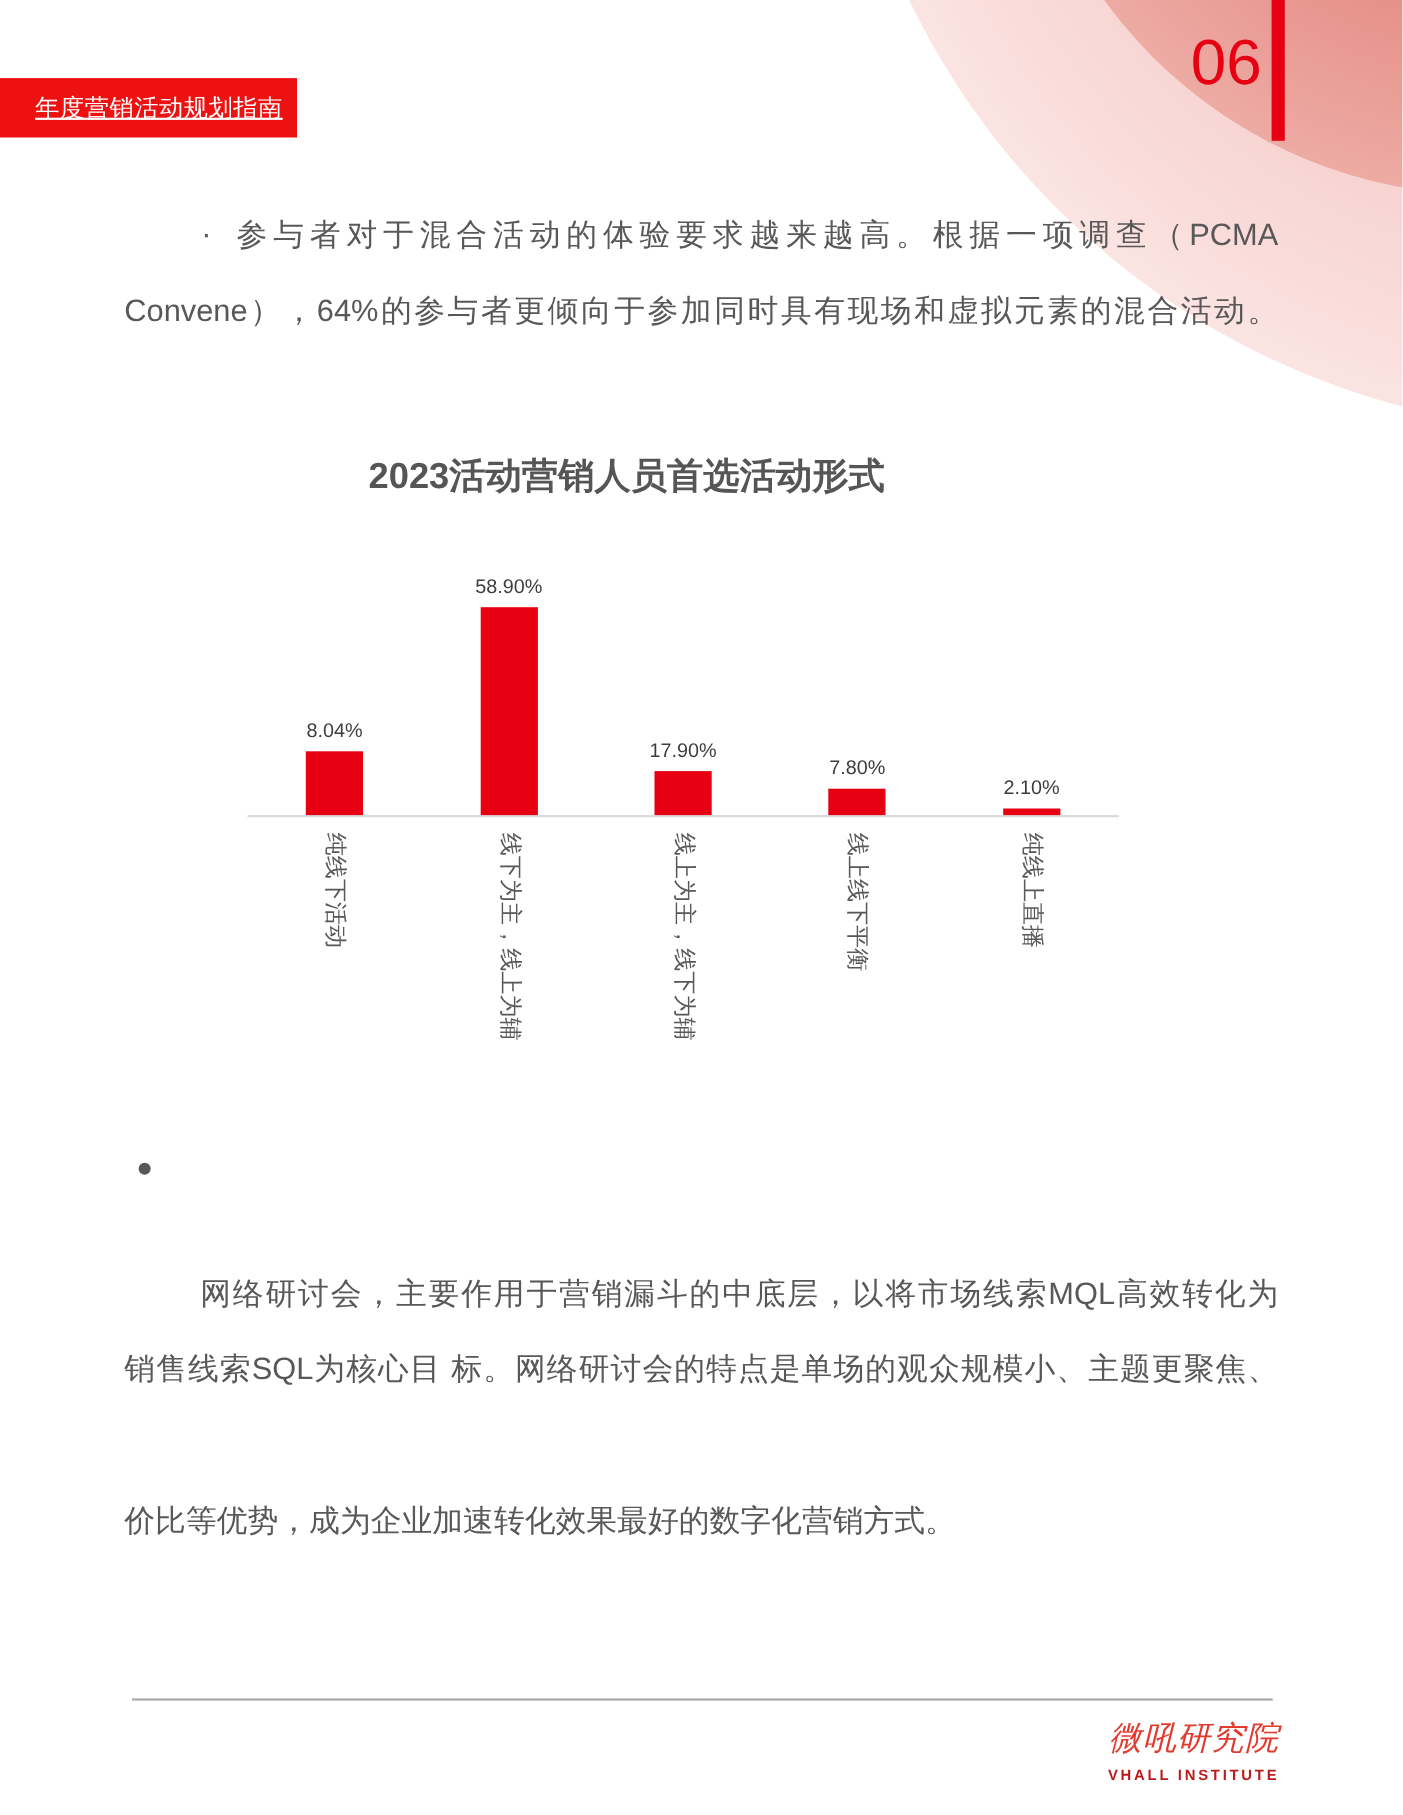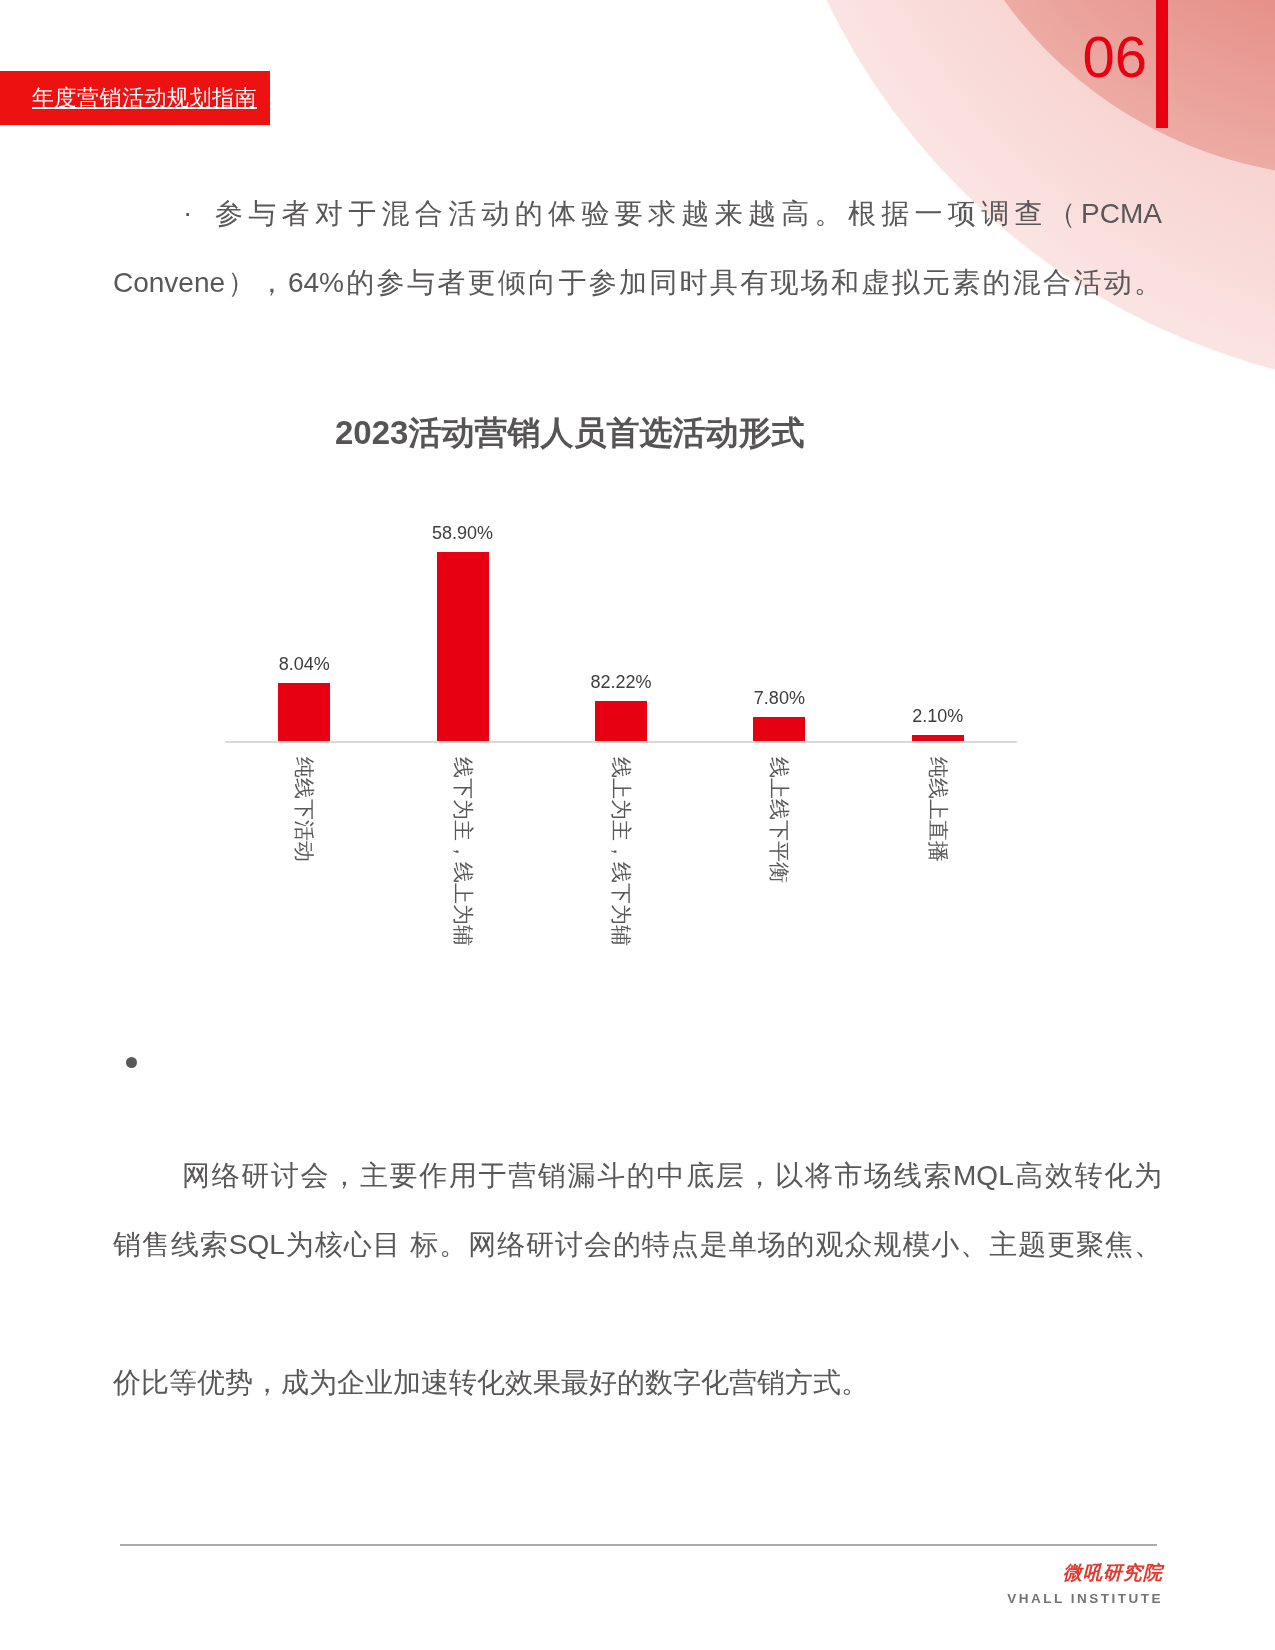--- a/index.html
+++ b/index.html
@@ -82,25 +82,25 @@
     color:#595757; white-space:nowrap; z-index:2;
   }
 
   
   .footer-rule {
     position:absolute; left:120px; top:1544px; width:1037px; height:2px;
     background:#aaaaaa; z-index:2;
   }
   .footer-logo { position:absolute; right:112px; top:1560px; text-align:right; z-index:2; }
   .logo-cn {
-    font-size:19px; font-weight:bold; font-style:italic;
+    font-size:30px; font-weight:normal; font-style:italic;
     letter-spacing:1px; white-space:nowrap;
   }
   .logo-en {
-    margin-top:5px; font-size:13.5px; font-weight:bold; color:#737373;
+    margin-top:5px; font-size:13.5px; font-weight:bold; color:#b91c1c;
     letter-spacing:2.5px; white-space:nowrap;
   }
 </style>
 </head>
 <body>
 
 <div class="page">
 
   <div class="circle-outer"></div>
   <div class="circle-inner"></div>
@@ -122,21 +122,21 @@
         <div class="val-label" style="bottom: 67px;">8.04%</div>
         <div class="cat-label">纯线下活动</div>
       </div>
       <div class="cell" style="left: 158.4px; width: 158.4px;">
         <div class="bar" style="height: 190px; background: rgb(230, 0, 18);"></div>
         <div class="val-label" style="bottom: 198px;">58.90%</div>
         <div class="cat-label">线下为主，线上为辅</div>
       </div>
       <div class="cell" style="left: 316.8px; width: 158.4px;">
         <div class="bar" style="height: 41px; background: rgb(230, 0, 18);"></div>
-        <div class="val-label" style="bottom: 49px;">82.22%</div>
+        <div class="val-label" style="bottom: 49px;">17.90%</div>
         <div class="cat-label">线上为主，线下为辅</div>
       </div>
       <div class="cell" style="left: 475.2px; width: 158.4px;">
         <div class="bar" style="height: 25px; background: rgb(230, 0, 18);"></div>
         <div class="val-label" style="bottom: 33px;">7.80%</div>
         <div class="cat-label">线上线下平衡</div>
       </div>
       <div class="cell" style="left: 633.6px; width: 158.4px;">
         <div class="bar" style="height: 7px; background: rgb(230, 0, 18);"></div>
         <div class="val-label" style="bottom: 15px;">2.10%</div>

